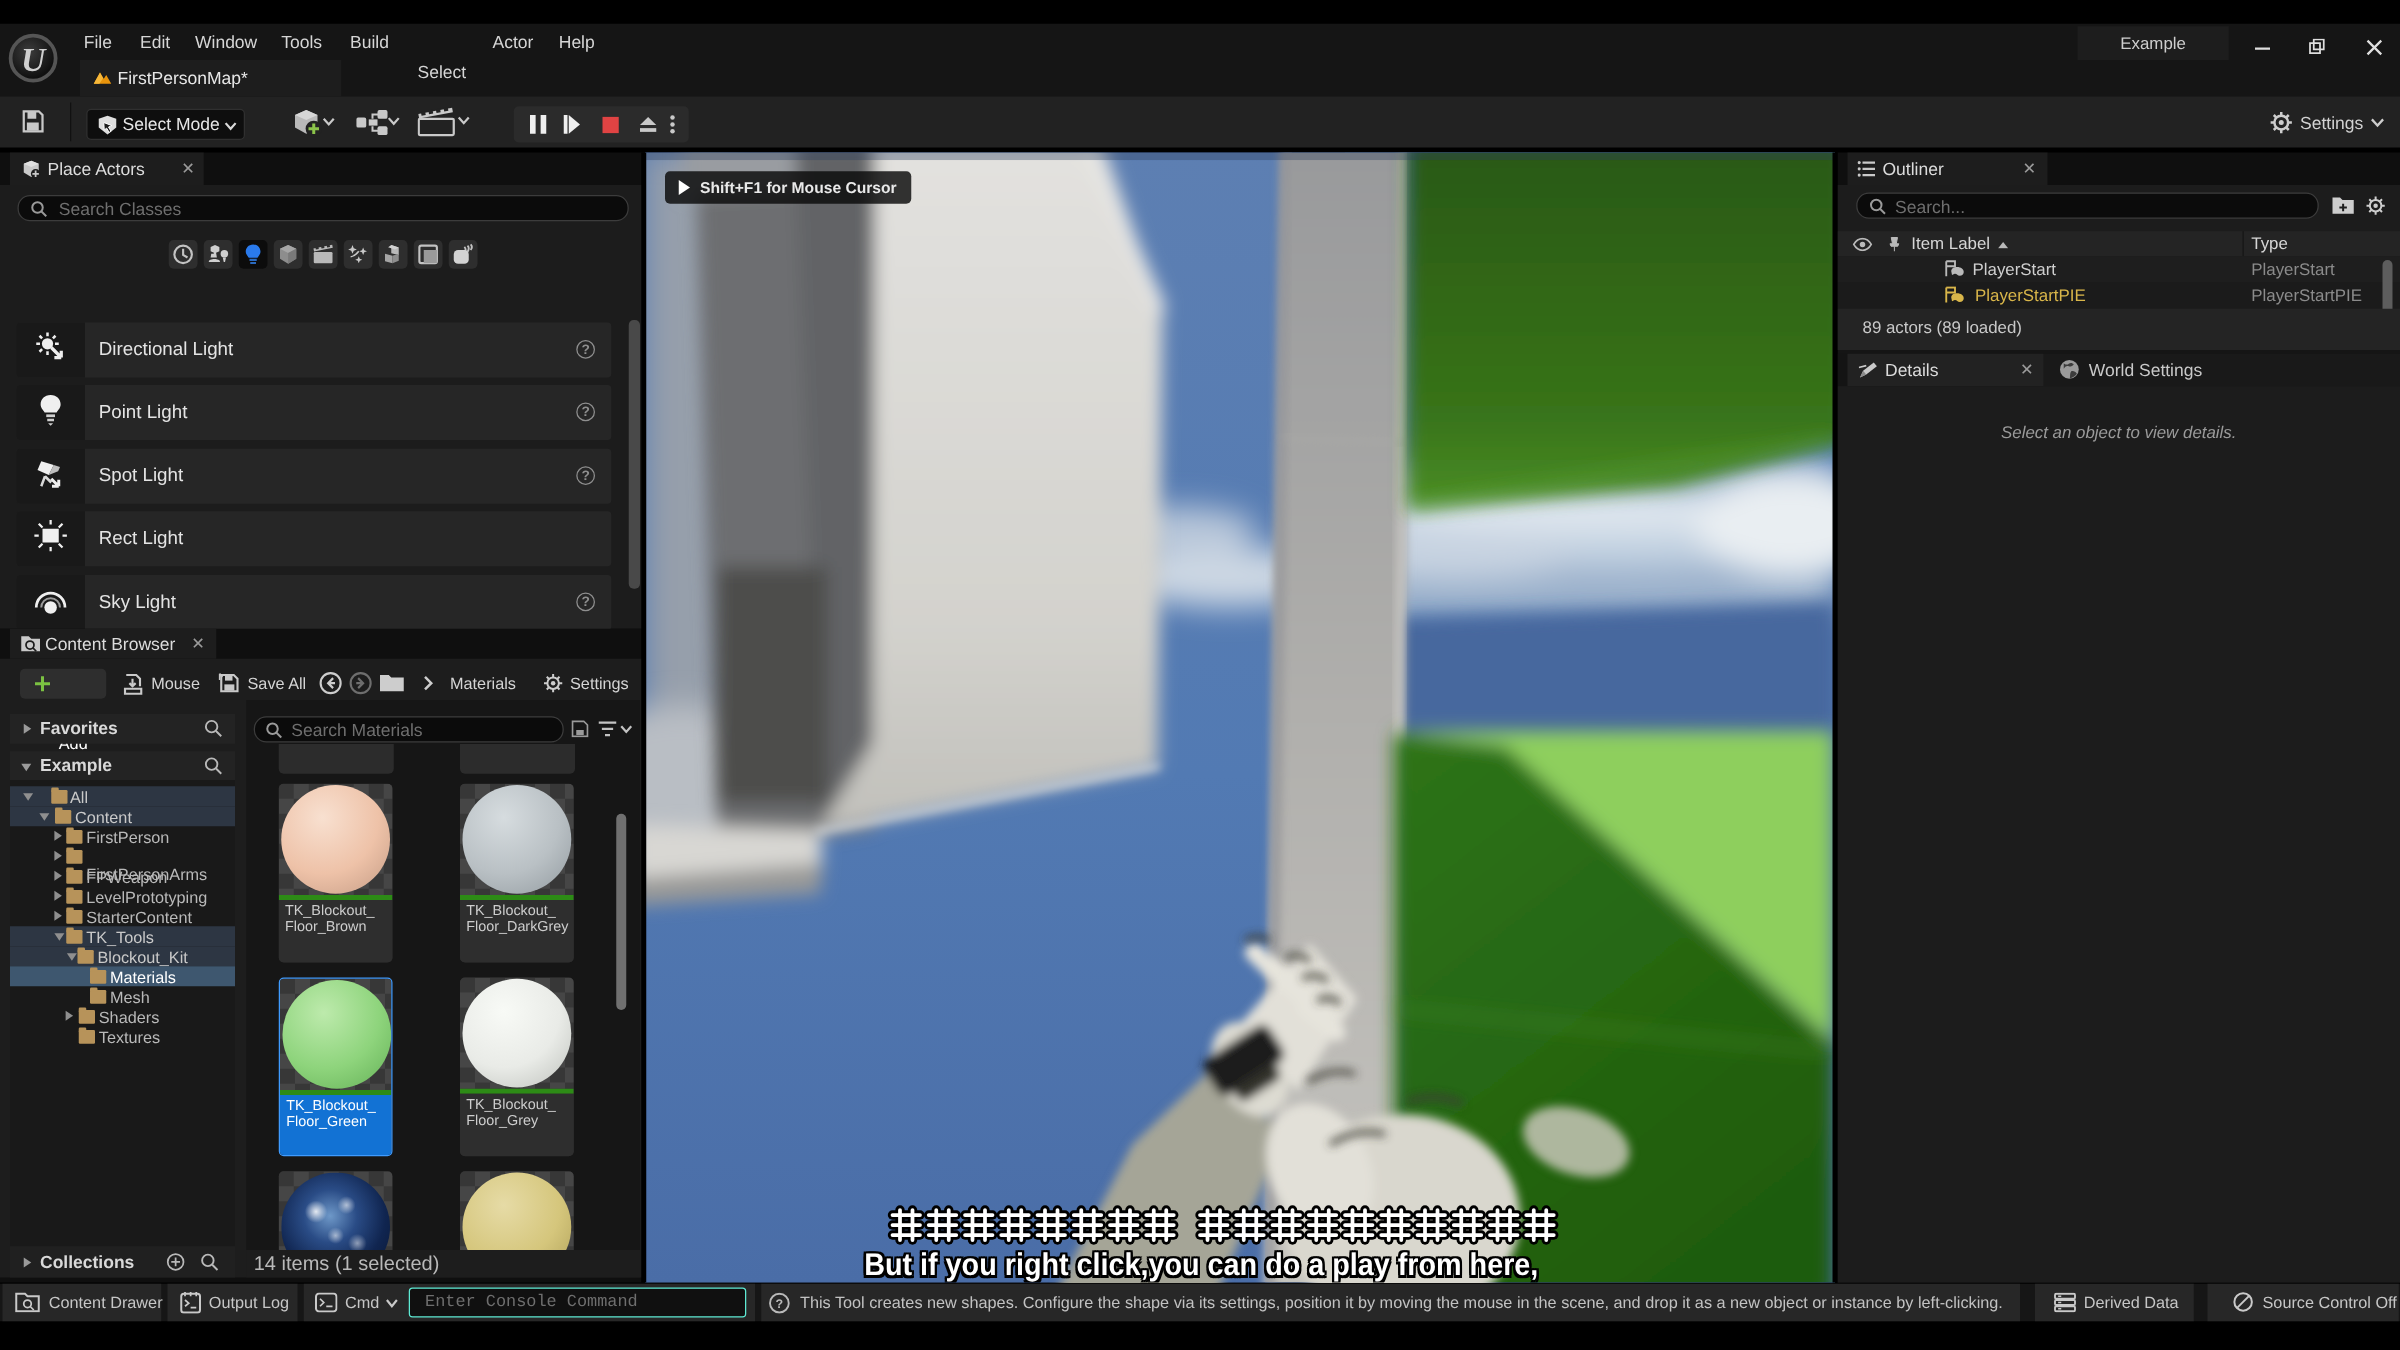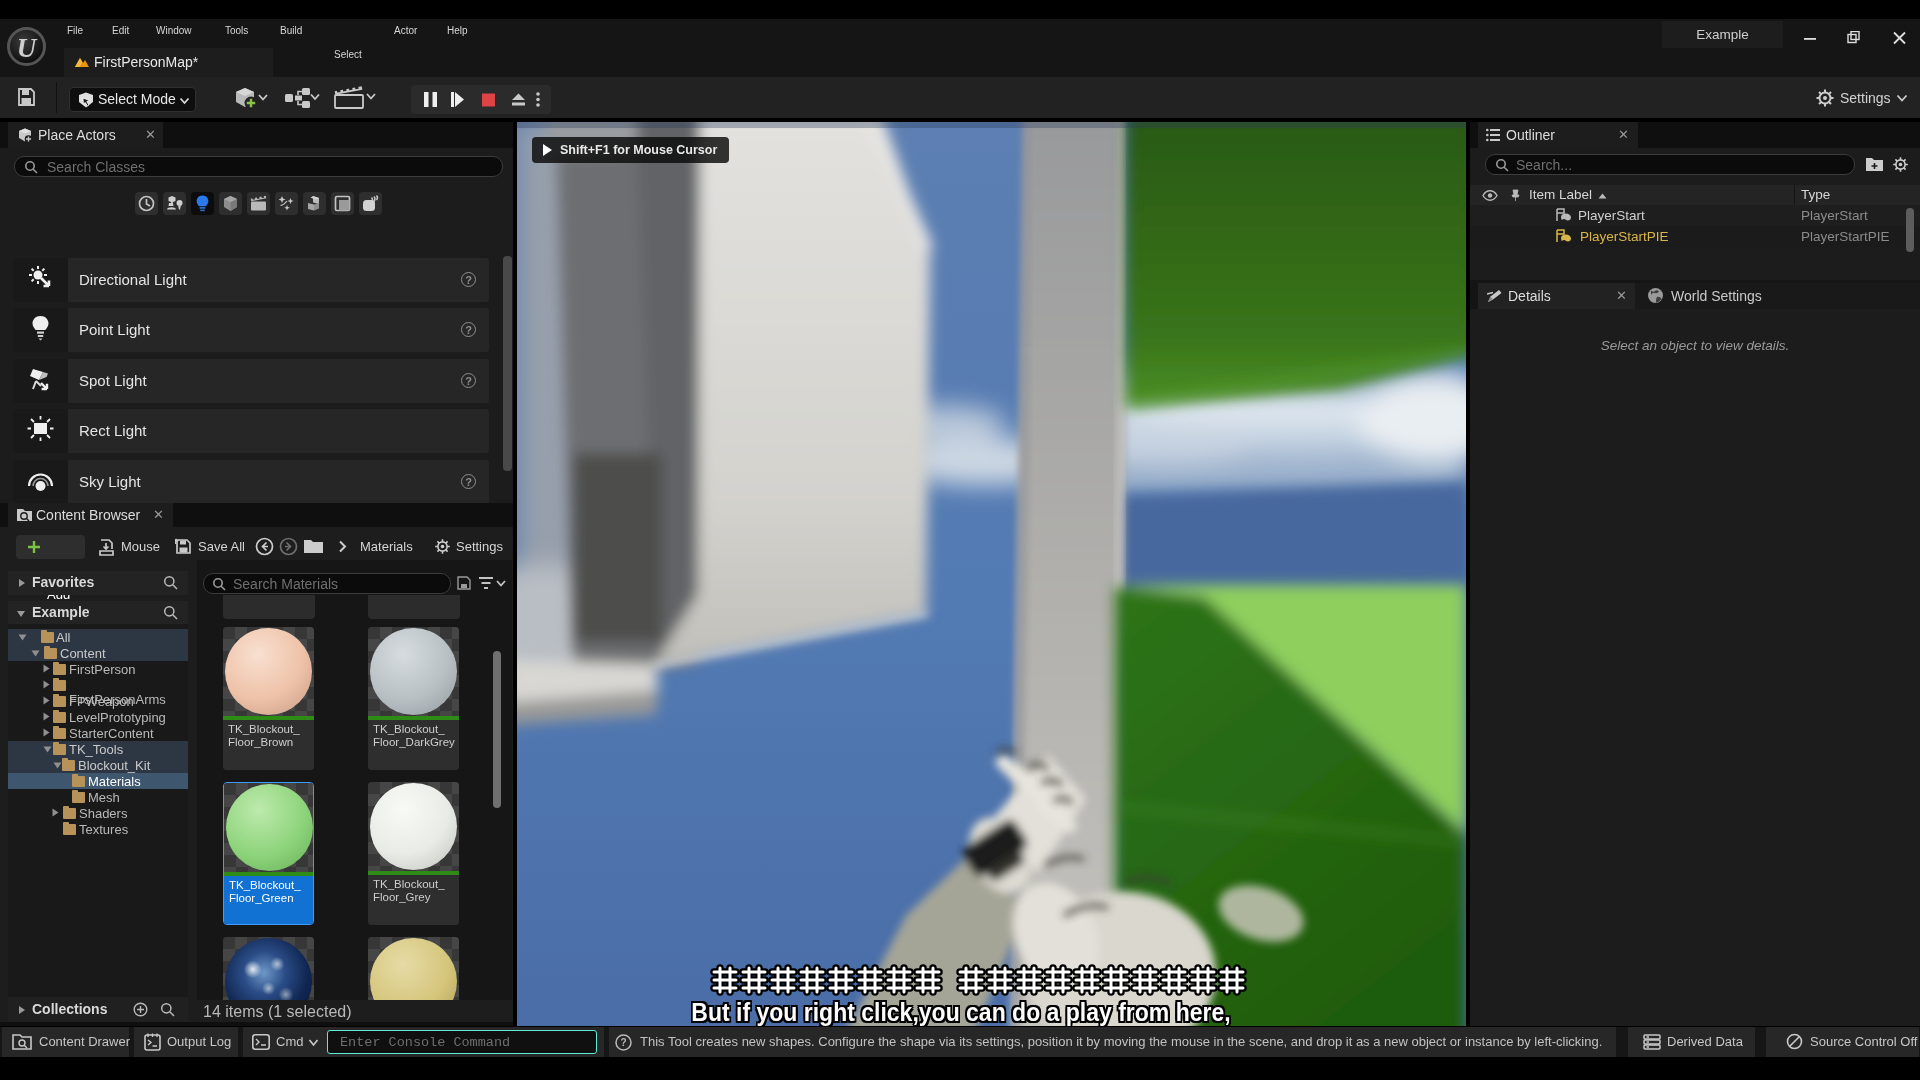--- a/index.html
+++ b/index.html
@@ -7,21 +7,21 @@
   font-family:"Liberation Sans", sans-serif; }
 .abs { position:absolute; }
 #root { position:absolute; left:0; top:0; width:1920px; height:1080px; background:#000; }
 
 
 #titlebar { left:0; top:19px; width:1920px; height:58px; background:#151515; }
 #logo { left:7px; top:27px; width:39px; height:39px; border-radius:50%;
   border:3px solid #555; background:radial-gradient(circle at 40% 35%, #3c3c3c, #101010 72%);
   color:#cfcfcf; font-weight:bold; font-size:27px; text-align:center; line-height:36px;
   font-family:"Liberation Serif", serif; font-style:italic; }
-.menu { top:25px; height:22px; color:#d6d6d6; font-size:10px; }
+.menu { top:25px; height:22px; color:#d6d6d6; font-size:14px; }
 #maintab { left:64px; top:48px; width:209px; height:29px; background:#1d1d1d; }
 #maintab .txt { left:30px; top:6px; color:#e8e8e8; font-size:14px; }
 #extitle { left:1662px; top:21px; width:121px; height:27px; background:#1d1d1d;
   color:#cecece; font-size:13.5px; text-align:center; line-height:27px; }
 
 
 #toolbar { left:0; top:77px; width:1920px; height:41px; background:#222222; }
 #selmode { left:69px; top:10px; width:127px; height:25px; background:#0e0e0e;
   border:1px solid #303030; border-radius:4px; color:#e8e8e8; font-size:14px; }
 #playbar { left:411px; top:8px; width:140px; height:29px; background:#2b2b2b; border-radius:4px; }
@@ -756,20 +756,23 @@
       </div>
       <div class="abs" style="left:0; top:78px; width:450px; height:21px; background:#1b1b1b;">
         <svg class="abs" style="left:85px; top:3px;" width="18" height="14" viewBox="0 0 18 14">
             <path d="M2 1 V13 M2 1 H9 V5 H2" fill="none" stroke="#d9b64a" stroke-width="1.5"></path>
             <path d="M6 9 C6 6.8 8 5.6 10.5 5.6 C14 5.6 16 7.4 16 9.6 C16 11.4 14.6 12.6 12.8 12.6 C11 12.6 10.6 11 9 11 C7.6 11 7.4 12 6.6 12" fill="#d9b64a"></path>
           </svg>
         <span class="abs" style="left:110px; top:3px; color:#d9b64a; font-size:13.5px;">PlayerStartPIE</span>
         <span class="abs" style="left:331px; top:3px; color:#8b8b8b; font-size:13.5px;">PlayerStartPIE</span>
       </div>
       <div class="abs" style="left:436px; top:60px; width:8px; height:44px; background:#5d5d5d; border-radius:4px;"></div>
+      <div class="abs" style="left:0; top:99px; width:450px; height:33px; background:#242424;">
+        <span class="abs" style="left:20px; top:7px; color:#c9c9c9; font-size:13.5px;">89 actors (89 loaded)</span>
+      </div>
     </div>
   </div>
 
   <div id="detpanel" class="abs">
     <div class="abs" style="left:0; top:3px; width:450px; height:26px; background:#141414;"></div>
     <div class="abs ptab" style="left:8px; top:3px; width:157px; height:26px; background:#222222;">
       <svg class="abs" style="left:9px; top:6px;" width="16" height="14" viewBox="0 0 16 14">
           <path d="M1 13 L3.5 7.5 L12 1 L14.5 4 L6 10.5 Z" fill="#c9c9c9"></path>
           <path d="M1 13 L3.5 7.5 L6 10.5 Z" fill="#8a8a8a"></path>
           <path d="M0 5 L6 3.5" stroke="#c9c9c9" stroke-width="1.3"></path>

